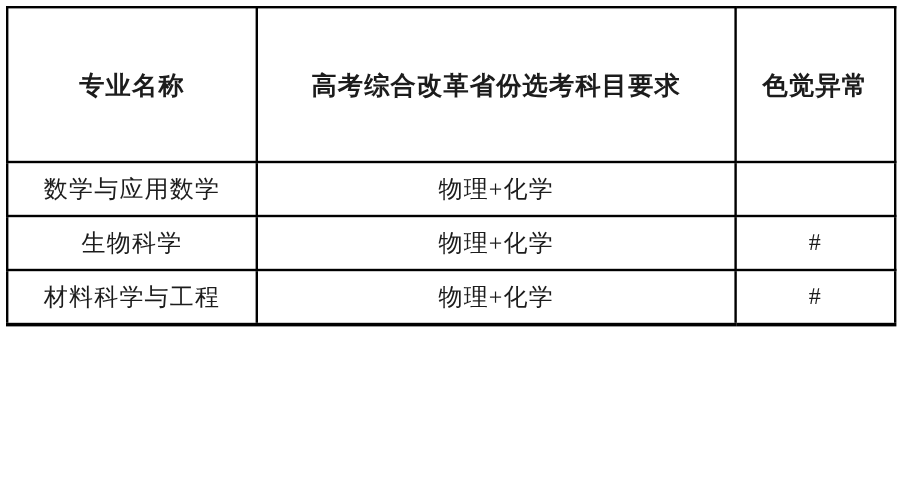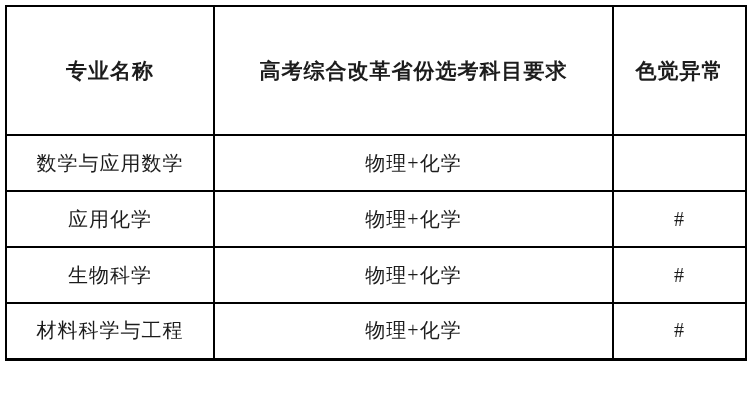--- a/index.html
+++ b/index.html
@@ -31,21 +31,21 @@
   table.requirements th,
   table.requirements td {
     border: 2px solid #000000;
     text-align: center;
     vertical-align: middle;
     color: #1c1c1c;
     overflow: hidden;
     white-space: nowrap;
   }
   table.requirements thead tr { height: 129px; }
-  table.requirements tbody tr { height: 56px; }
+  table.requirements tbody tr { height: 45px; }
   table.requirements th {
     font-size: 21px;
     font-weight: bold;
     letter-spacing: 1px;
   }
   table.requirements td {
     font-size: 20px;
     font-weight: normal;
     letter-spacing: 1px;
   }
@@ -71,25 +71,20 @@
         <th>色觉异常</th>
       </tr>
     </thead>
     <tbody>
       <tr>
         <td>数学与应用数学</td>
         <td>物理+化学</td>
         <td></td>
       </tr>
       <tr>
-        <td>应用化学</td>
-        <td>物理+化学</td>
-        <td>#</td>
-      </tr>
-      <tr>
         <td>生物科学</td>
         <td>物理+化学</td>
         <td>#</td>
       </tr>
       <tr>
         <td>材料科学与工程</td>
         <td>物理+化学</td>
         <td>#</td>
       </tr>
     </tbody>

